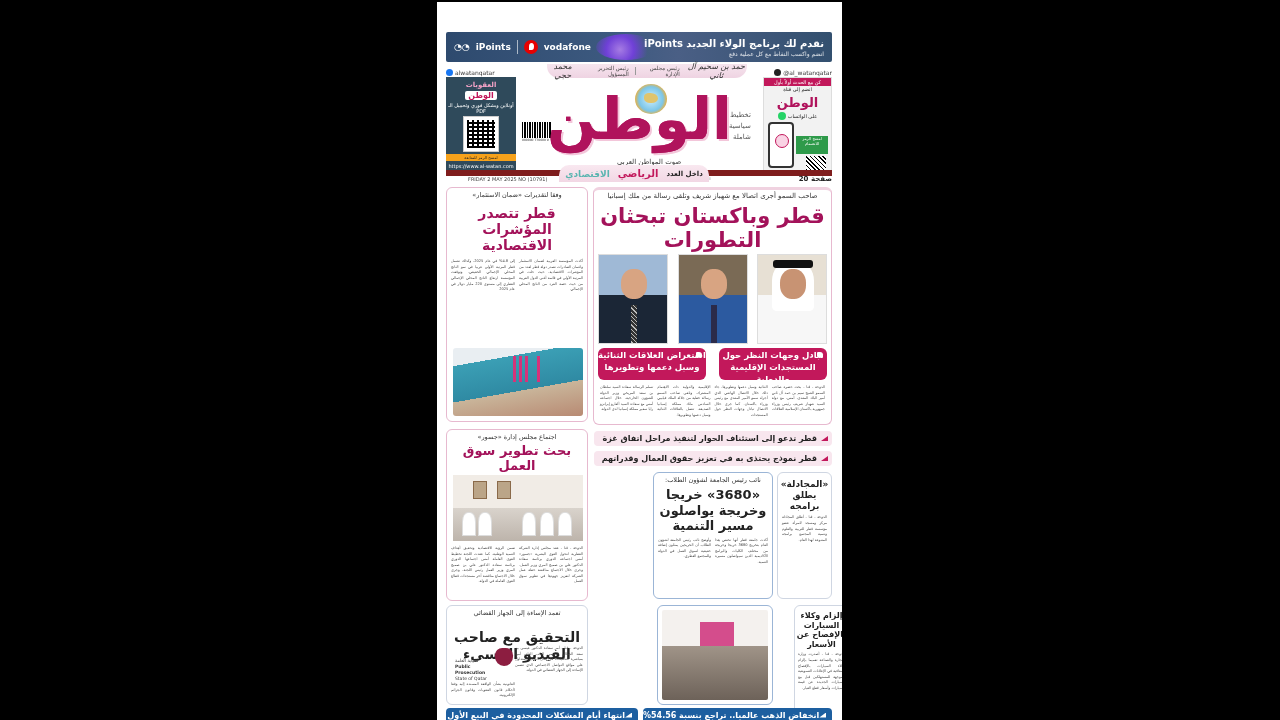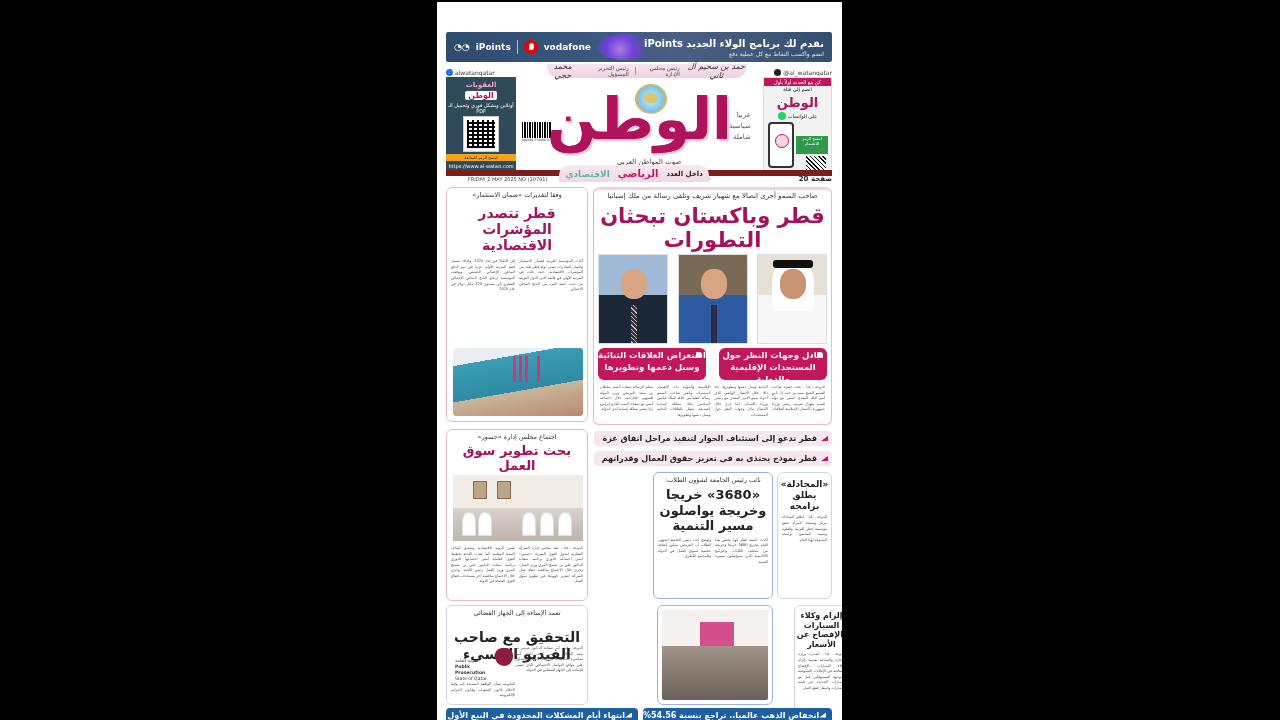--- a/index.html
+++ b/index.html
@@ -209,21 +209,21 @@
     <div class="lp-url">https://www.al-watan.com</div>
   </div>
 
   <div class="logo-area">
     <div class="barcode"></div>
     <div class="barcode-num">9 770000 000000</div>
     <div class="globe"></div>
     <div class="logo-text">الوطن</div>
     <div class="tagline">صوت المواطن العربي</div>
     <div class="daily">
-      <div>عربيا</div>
+      <div>تخطيط</div>
       <div>سياسية</div>
       <div>شاملة</div>
     </div>
   </div>
 
   <div class="right-promo">
     <div class="rp-head">كن مع الحدث أولاً بأول</div>
     <div>انضم إلى قناة</div>
     <div class="rp-logo">الوطن</div>
     <div class="rp-wa">

